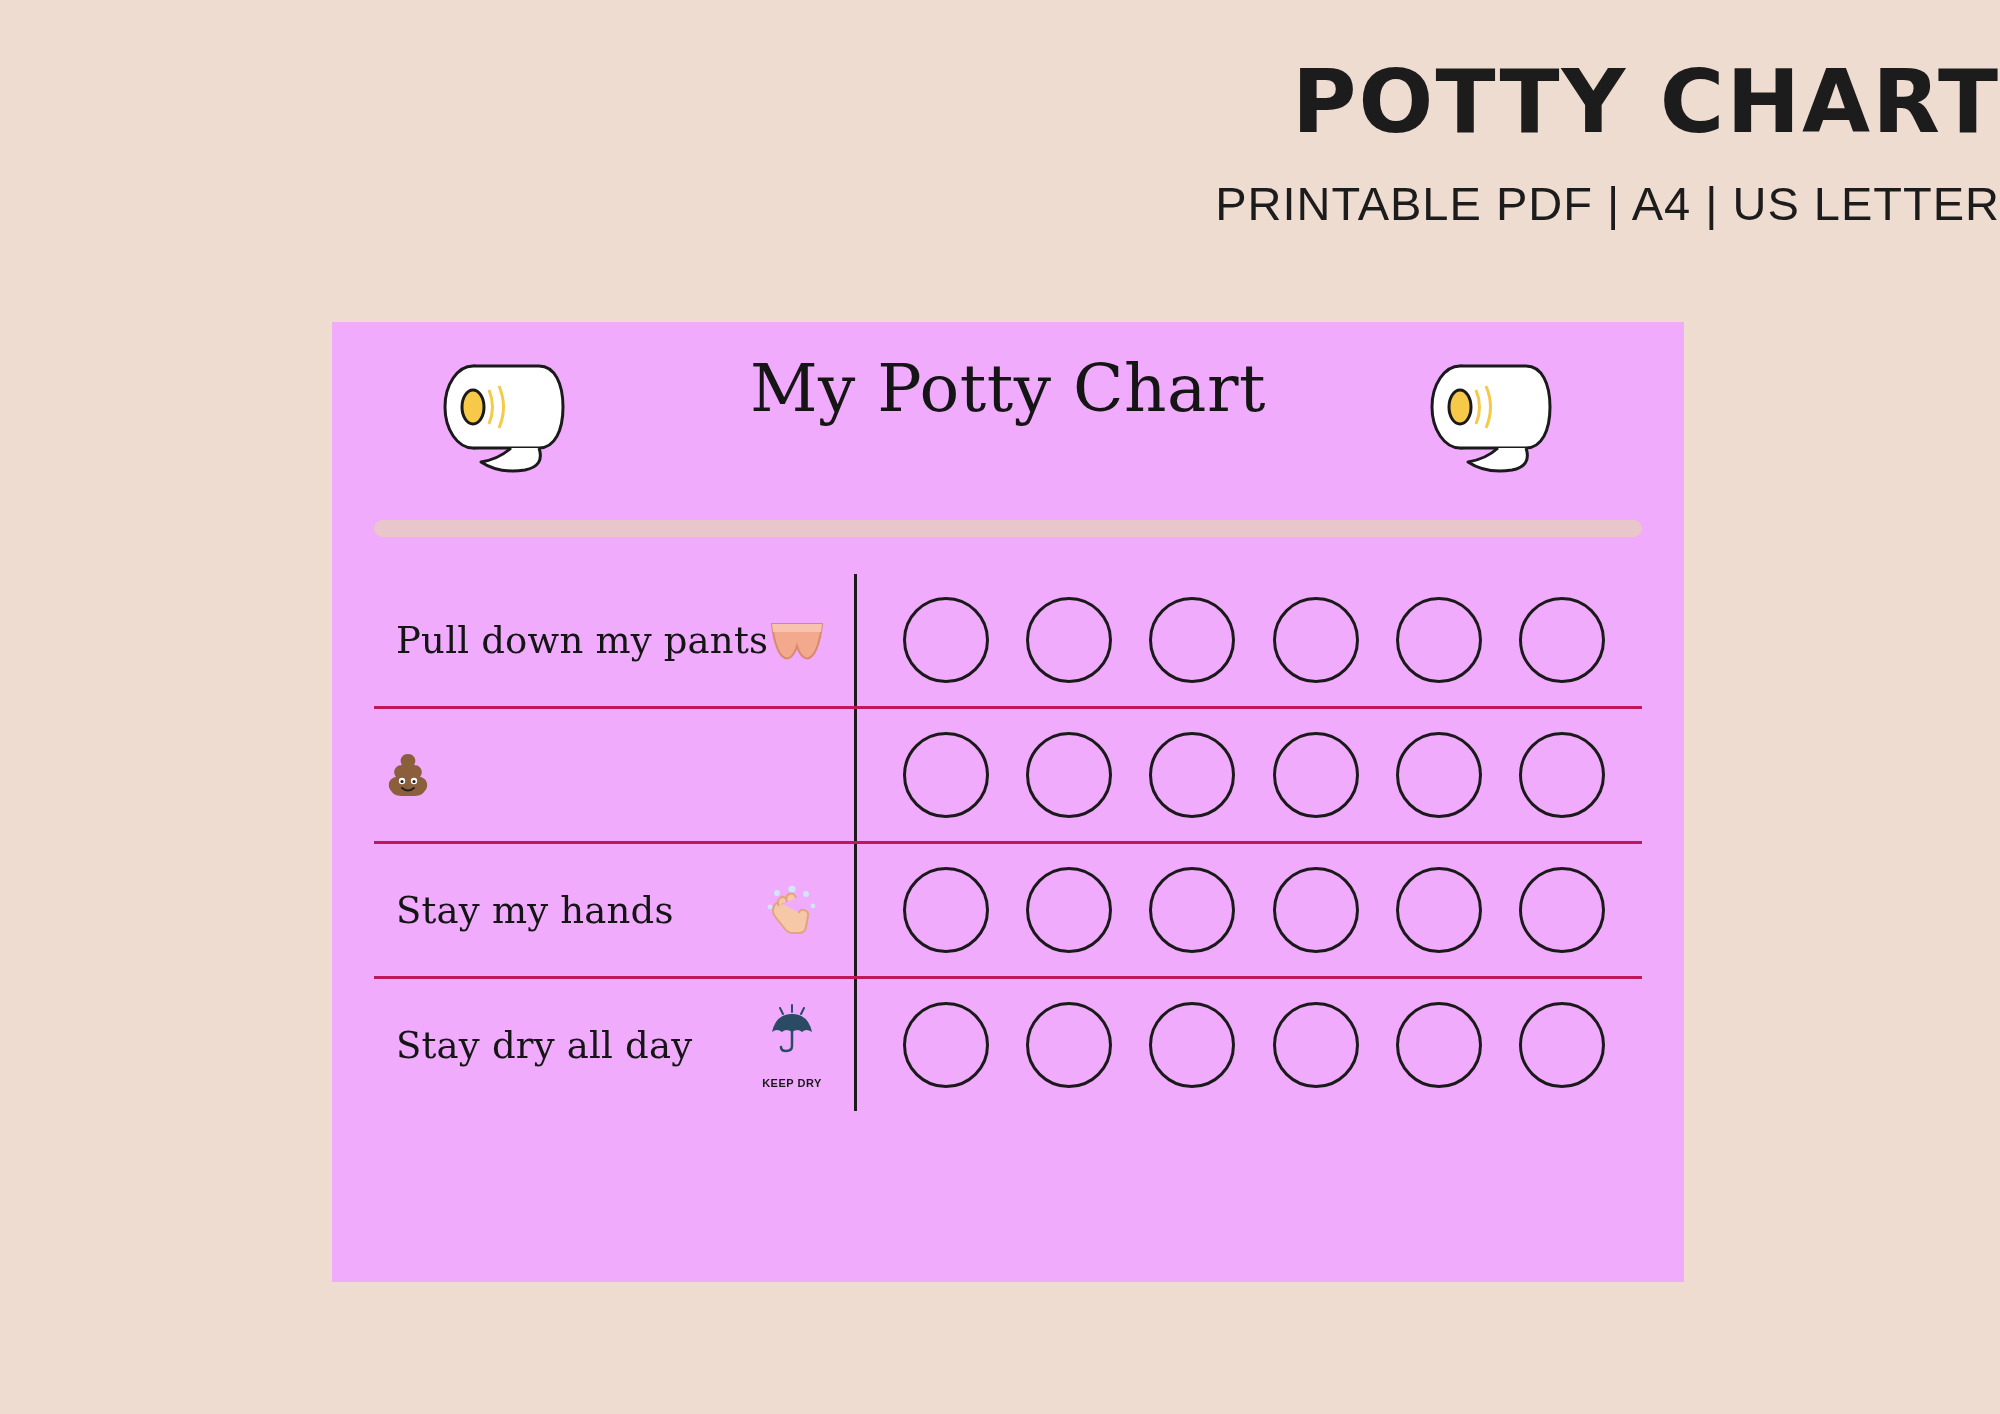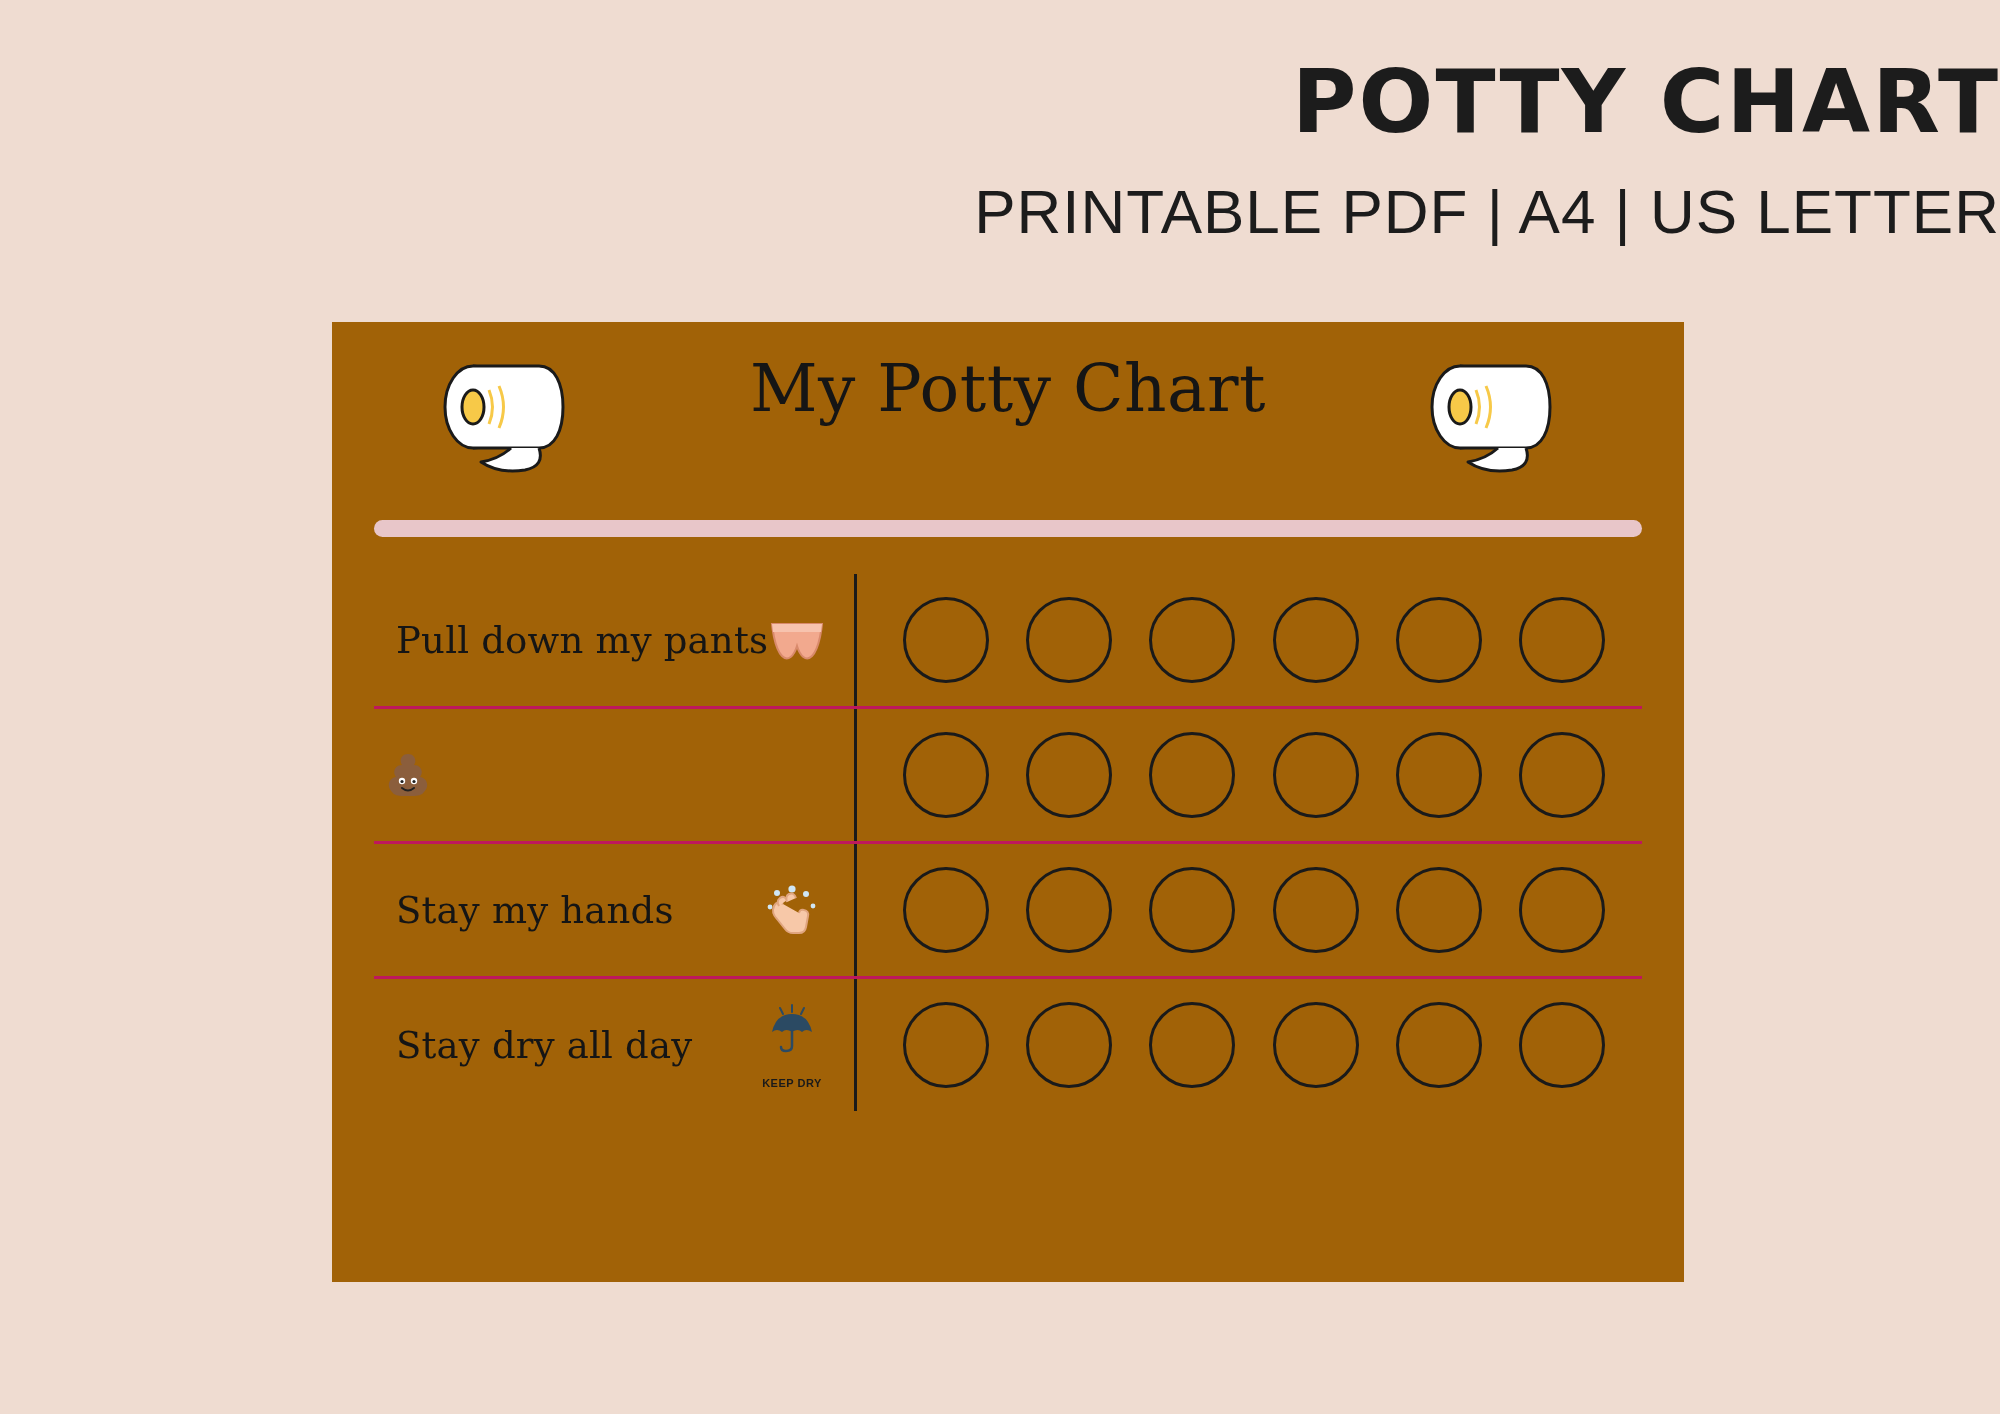--- a/index.html
+++ b/index.html
@@ -32,35 +32,35 @@
     font-size: 88px;
     letter-spacing: 2px;
     color: #1c1c1c;
     line-height: 1.0;
     margin: 0;
     text-transform: uppercase;
   }
   .promo-sub {
     font-family: "Liberation Sans", sans-serif;
     font-weight: 400;
-    font-size: 62px;
+    font-size: 47px;
     letter-spacing: 1px;
     color: #1c1c1c;
     margin: 30px 0 0 0;
     text-transform: uppercase;
   }
 
   
   .sheet {
     position: absolute;
     left: 332px;
     top: 322px;
     width: 1352px;
     height: 960px;
-    background: #a16207;
+    background: #f0abfc;
     box-sizing: border-box;
   }
 
   .sheet-header {
     position: relative;
     height: 165px;
   }
   .sheet-title {
     position: absolute;
     left: 0;

